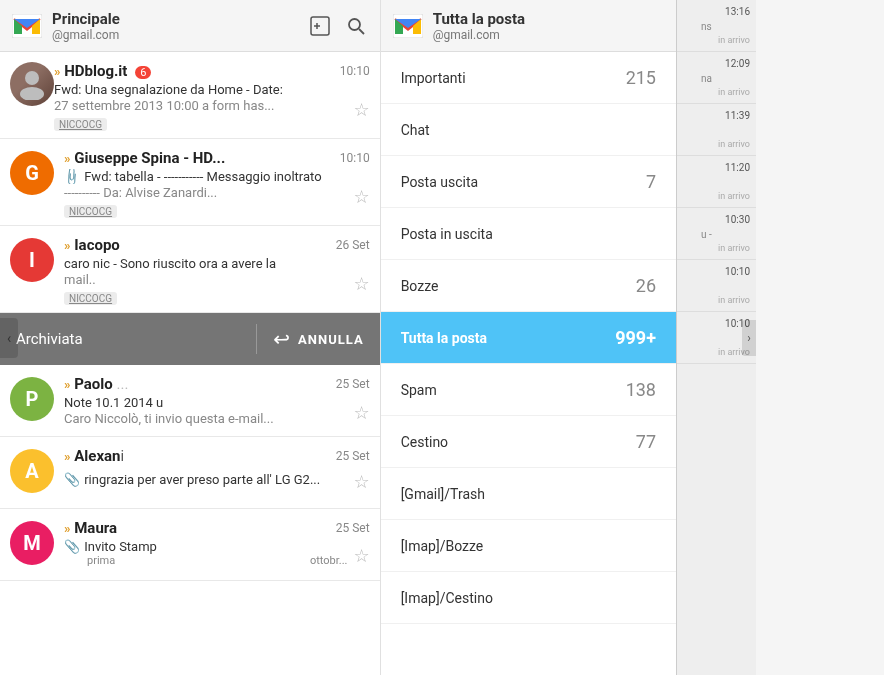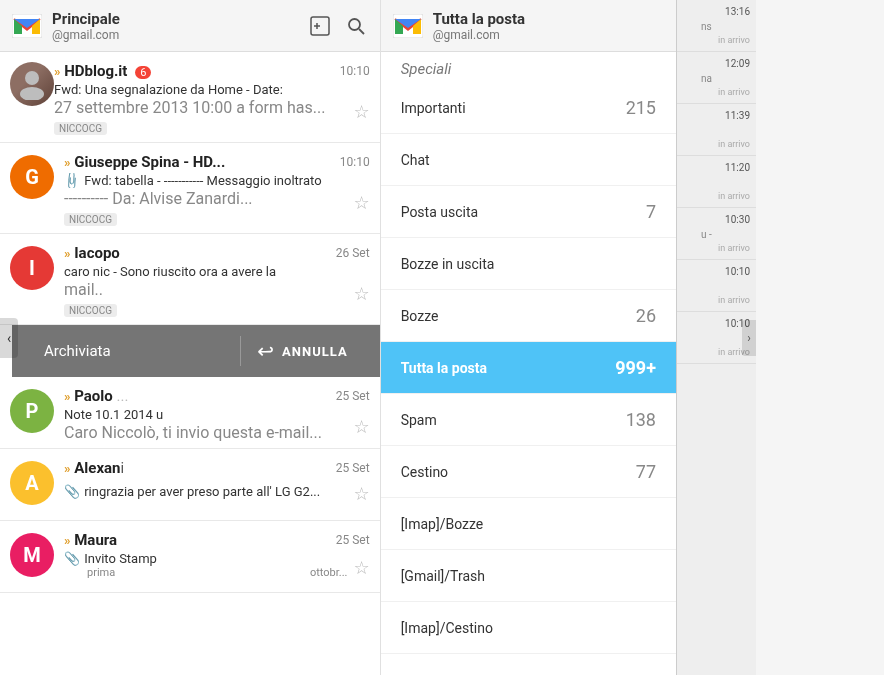--- a/index.html
+++ b/index.html
@@ -158,21 +158,21 @@
       white-space: nowrap;
       overflow: hidden;
       text-overflow: ellipsis;
       max-width: 320px;
       display: flex;
       align-items: center;
       gap: 4px;
     }
 
     .email-preview {
-      font-size: 16px;
+      font-size: 13px;
       color: #888;
       white-space: nowrap;
       overflow: hidden;
       text-overflow: ellipsis;
       max-width: 340px;
       margin-top: 1px;
     }
 
     .email-row2 {
       display: flex;
@@ -190,20 +190,21 @@
     }
 
     .niccocg-tag {
       font-size: 10px;
       color: #888;
       background: #ececec;
       border-radius: 3px;
       padding: 1px 5px;
       margin-top: 4px;
       display: inline-block;
+      text-decoration: underline;
     }
 
     
     .attach-icon {
       font-size: 13px;
       color: #888;
       transform: rotate(45deg);
       display: inline-block;
     }
 
@@ -213,22 +214,21 @@
       font-size: 13px;
       font-weight: bold;
     }
 
     
     .archive-bar {
       background: #757575;
       display: flex;
       align-items: center;
       height: 52px;
-      padding: 0 32px;
-      margin-left: 12px;
+      padding: 0 16px;
     }
 
     .archive-text {
       color: #fff;
       font-size: 15px;
       flex: 1;
     }
 
     .archive-divider {
       width: 1px;
@@ -609,41 +609,40 @@
           <path d="M2 5 L10 12 L10 20 L2 20 Z" fill="#34A853"></path>
           <path d="M28 5 L20 12 L20 20 L28 20 Z" fill="#FBBC05"></path>
           <path d="M2 5 L15 14 L28 5" fill="#4285F4"></path>
         </svg>
         <div class="right-header-title">
           <span class="header-top-title">Tutta la posta</span>
           <span class="header-email">@gmail.com</span>
         </div>
       </div>
 
-      <div class="special-label">Speciali</div>
 
       <div class="menu-list">
 
         <div class="menu-item">
           <span class="menu-item-label">Importanti</span>
           <span class="menu-item-count">215</span>
         </div>
 
         <div class="menu-item">
           <span class="menu-item-label">Chat</span>
           <span class="menu-item-count"></span>
         </div>
 
         <div class="menu-item">
           <span class="menu-item-label">Posta uscita</span>
           <span class="menu-item-count">7</span>
         </div>
 
         <div class="menu-item">
-          <span class="menu-item-label">Bozze in uscita</span>
+          <span class="menu-item-label">Posta in uscita</span>
           <span class="menu-item-count"></span>
         </div>
 
         <div class="menu-item">
           <span class="menu-item-label">Bozze</span>
           <span class="menu-item-count">26</span>
         </div>
 
         <div class="menu-item active">
           <span class="menu-item-label">Tutta la posta</span>
@@ -654,26 +653,26 @@
           <span class="menu-item-label">Spam</span>
           <span class="menu-item-count">138</span>
         </div>
 
         <div class="menu-item">
           <span class="menu-item-label">Cestino</span>
           <span class="menu-item-count">77</span>
         </div>
 
         <div class="menu-item">
+          <span class="menu-item-label">[Gmail]/Trash</span>
+          <span class="menu-item-count"></span>
+        </div>
+
+        <div class="menu-item">
           <span class="menu-item-label">[Imap]/Bozze</span>
-          <span class="menu-item-count"></span>
-        </div>
-
-        <div class="menu-item">
-          <span class="menu-item-label">[Gmail]/Trash</span>
           <span class="menu-item-count"></span>
         </div>
 
         <div class="menu-item">
           <span class="menu-item-label">[Imap]/Cestino</span>
           <span class="menu-item-count"></span>
         </div>
 
       </div>
     </div>

